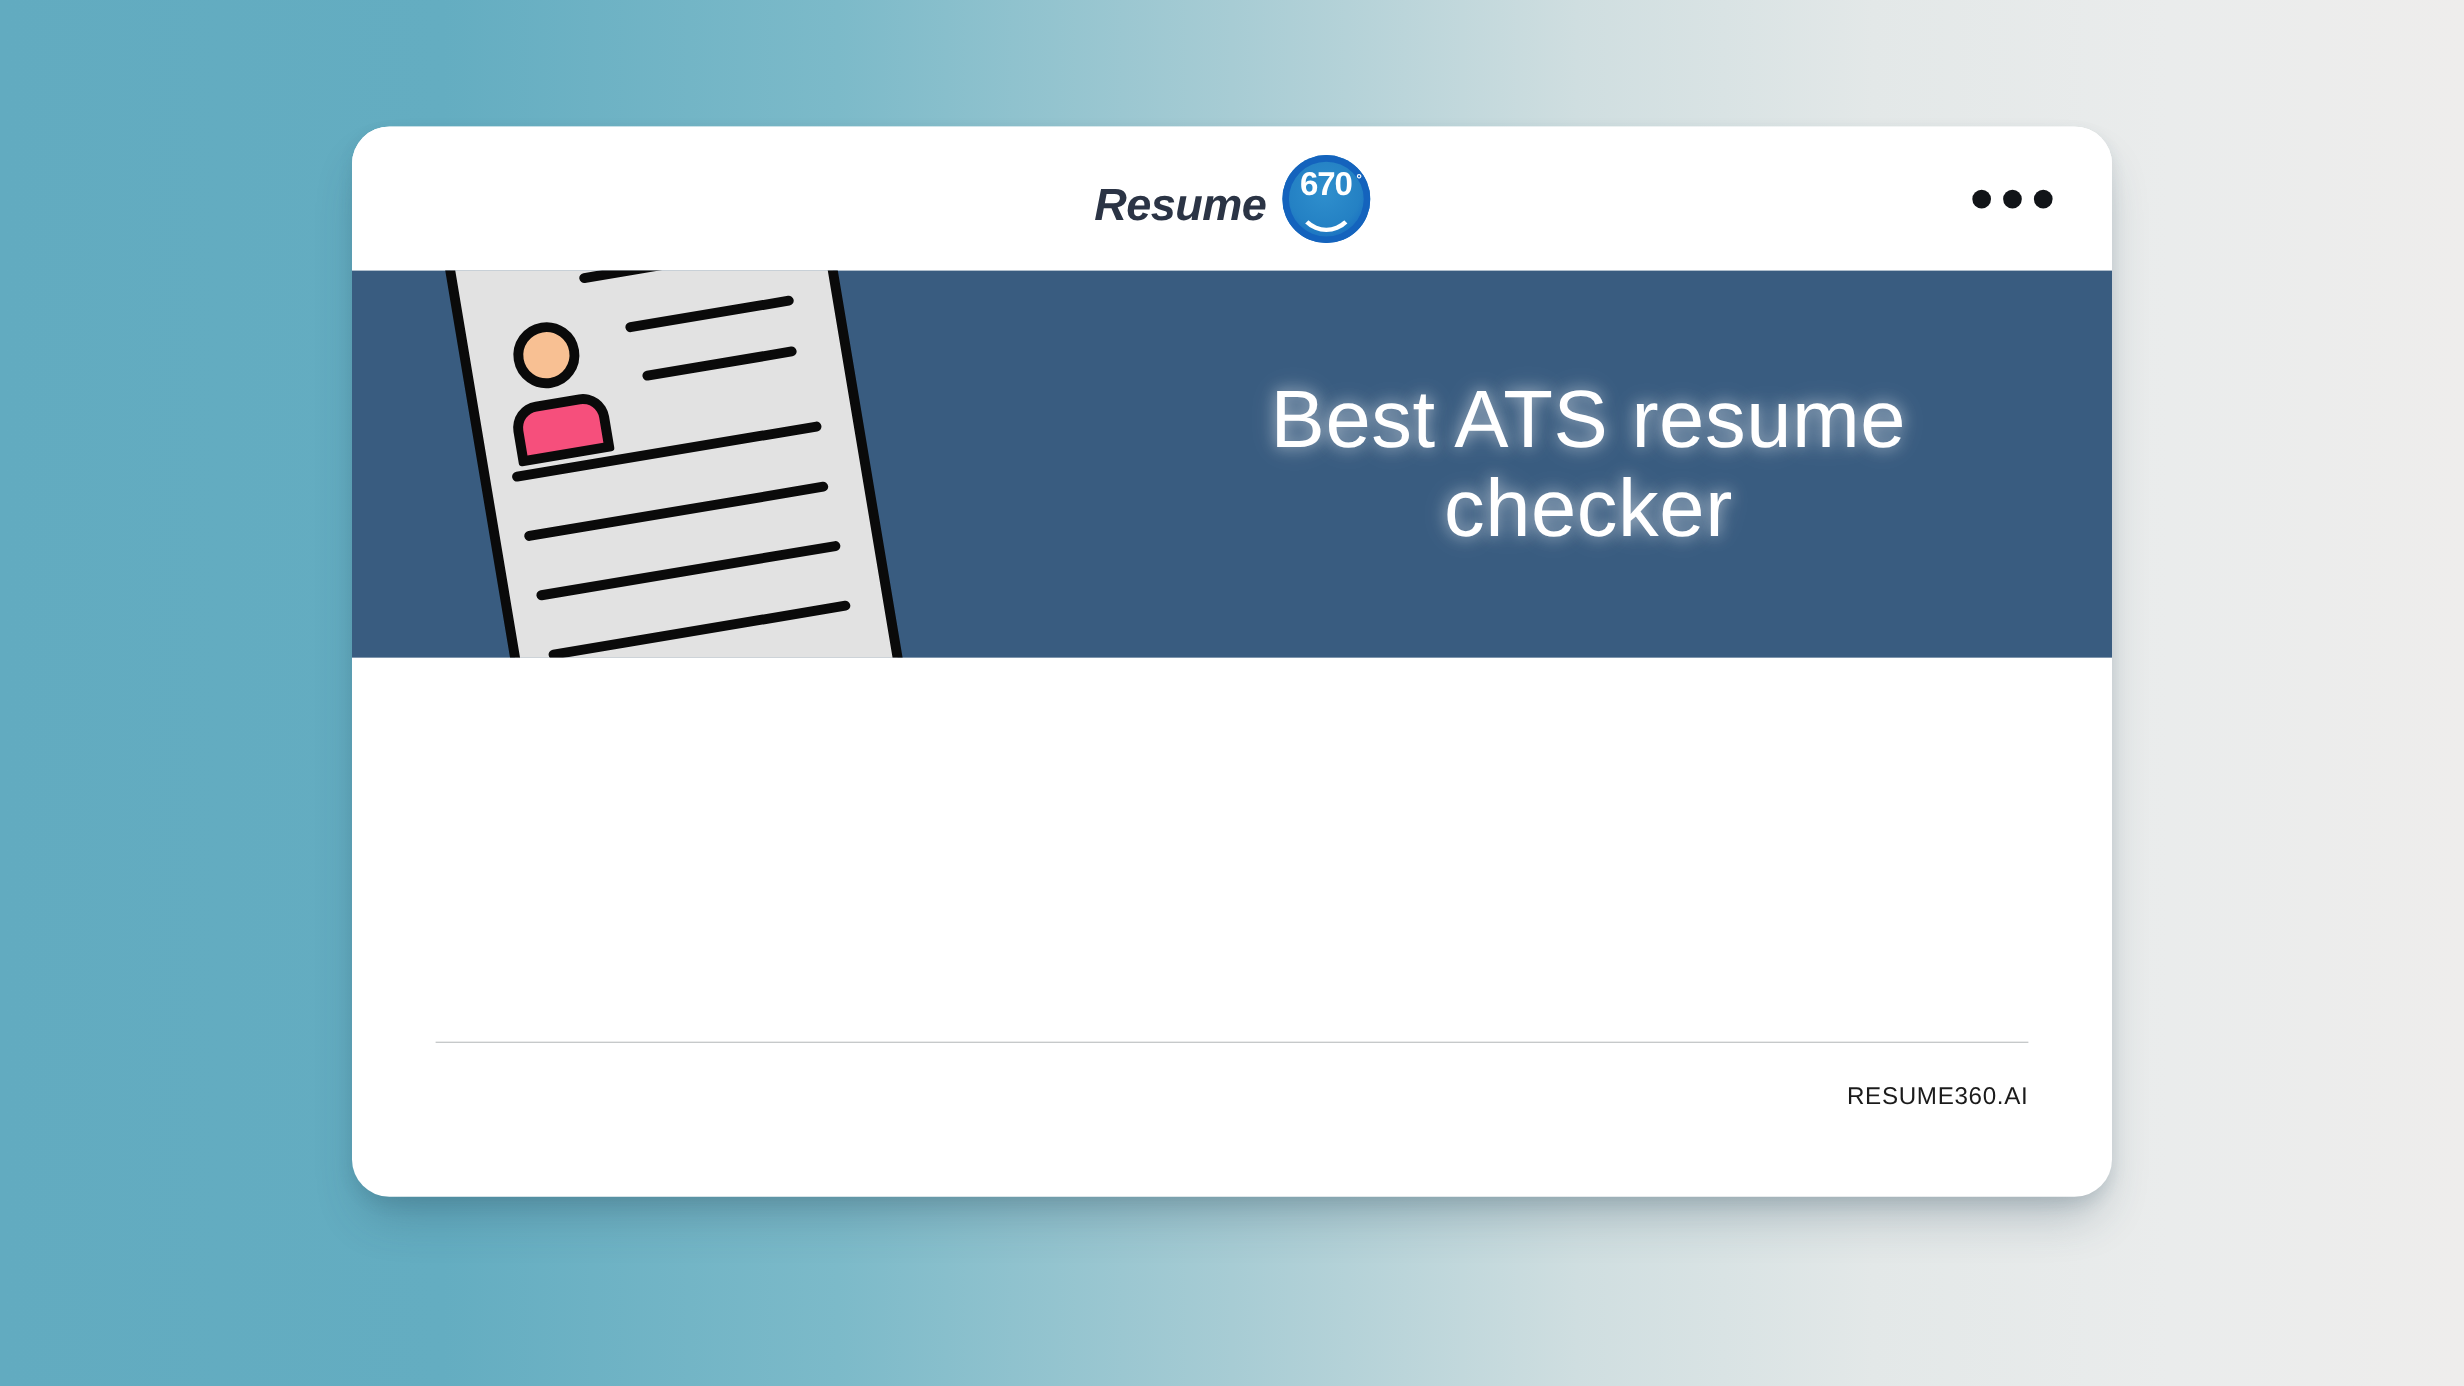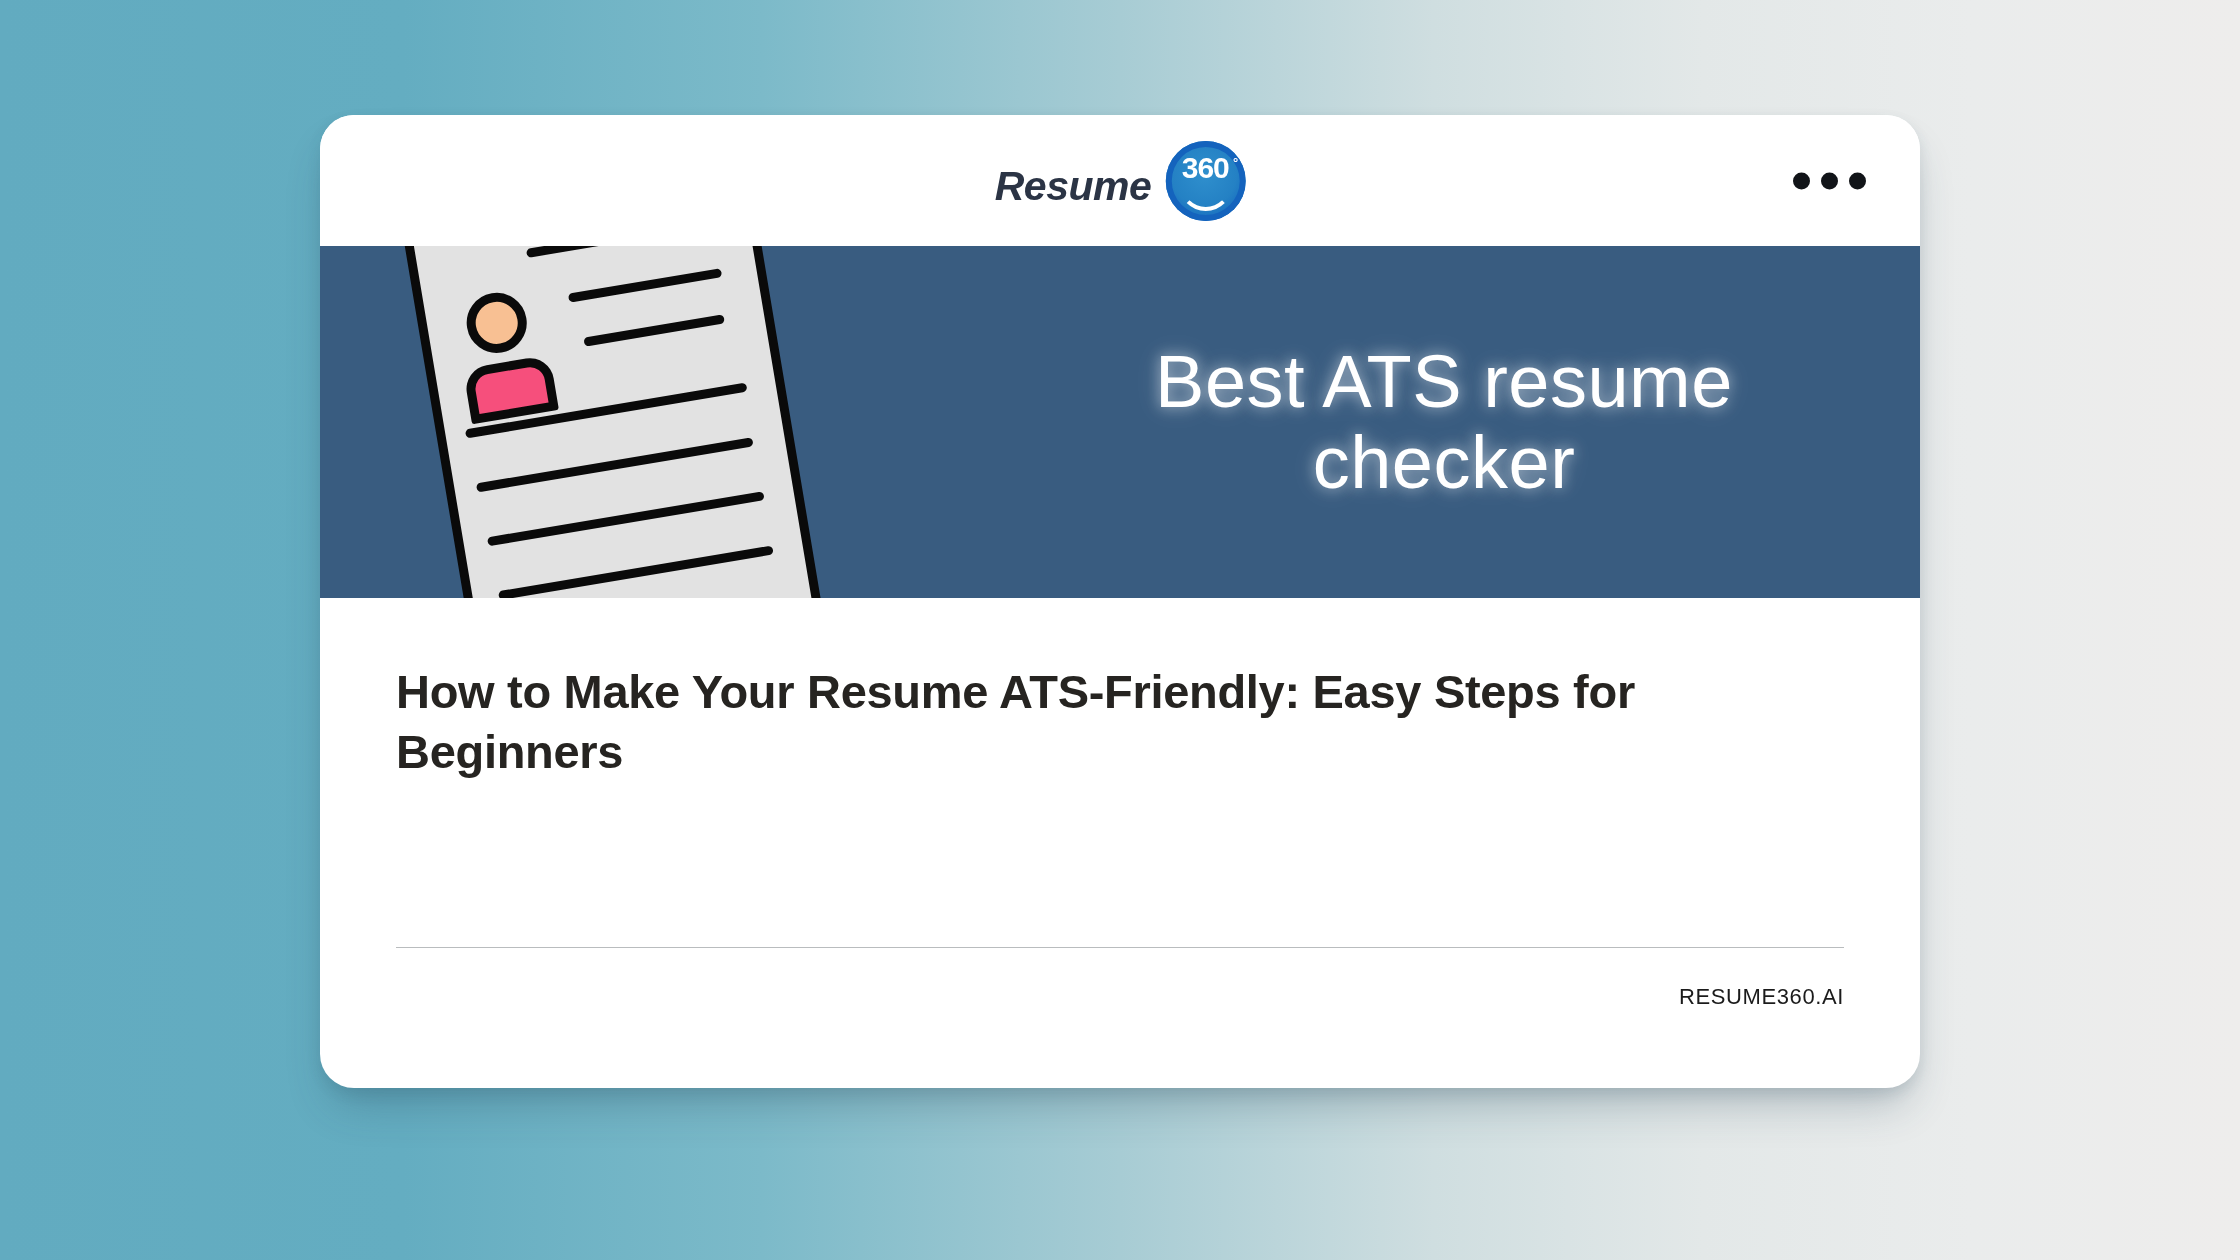--- a/index.html
+++ b/index.html
@@ -245,21 +245,21 @@
 <body>
 
 <div class="card">
 
   <div class="card-header">
 
     <div class="brand">
       <span class="brand-word">Resume</span>
 
       <span class="brand-badge">
-        <span class="brand-badge-text">360</span>
+        <span class="brand-badge-text">670</span>
         <span class="brand-badge-deg">°</span>
         <span class="brand-badge-smile"></span>
       </span>
     </div>
 
     <div class="more-menu">
       <span class="dot"></span>
       <span class="dot"></span>
       <span class="dot"></span>
     </div>
@@ -281,21 +281,20 @@
       <span class="doc-line f5"></span>
 
     </div>
 
     <div class="banner-text">Best ATS resume checker</div>
 
   </div>
 
   <div class="card-body">
 
-    <h1 class="article-title">How to Make Your Resume ATS-Friendly: Easy Steps for Beginners</h1>
 
     <div class="card-divider"></div>
 
     <div class="card-footer-label">RESUME360.AI</div>
 
   </div>
 
 </div>
 
 </body></html>

